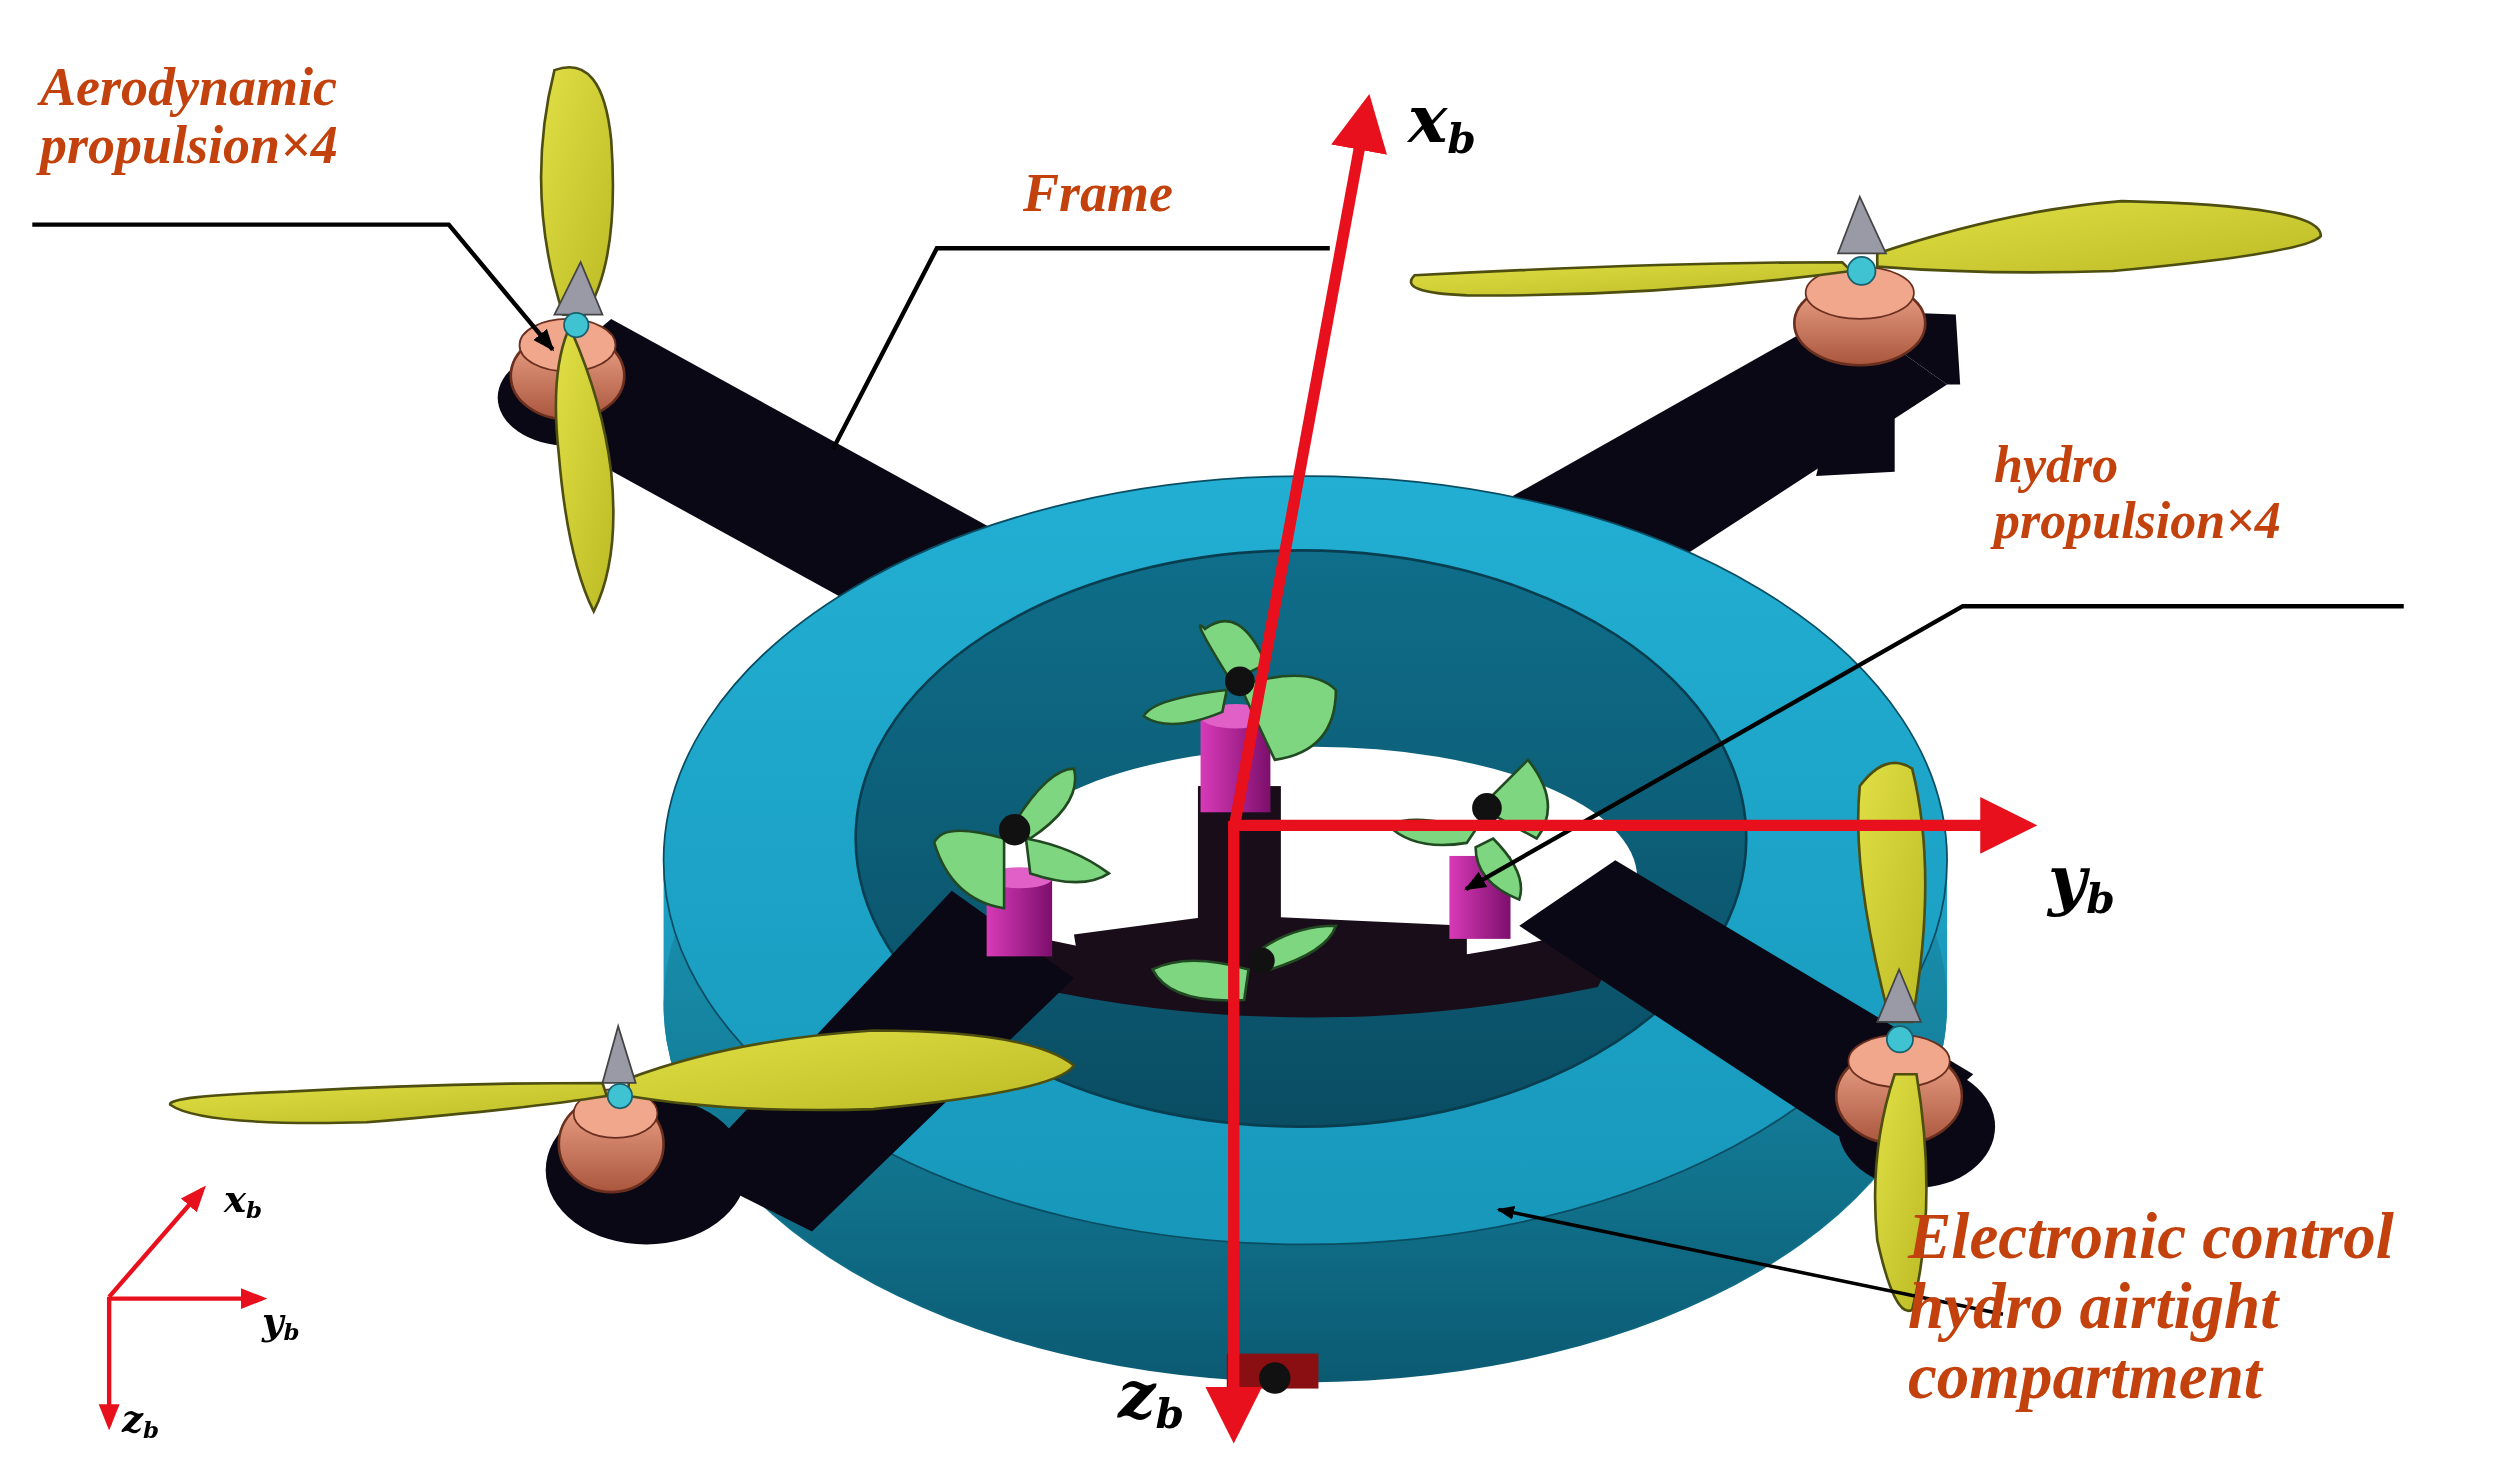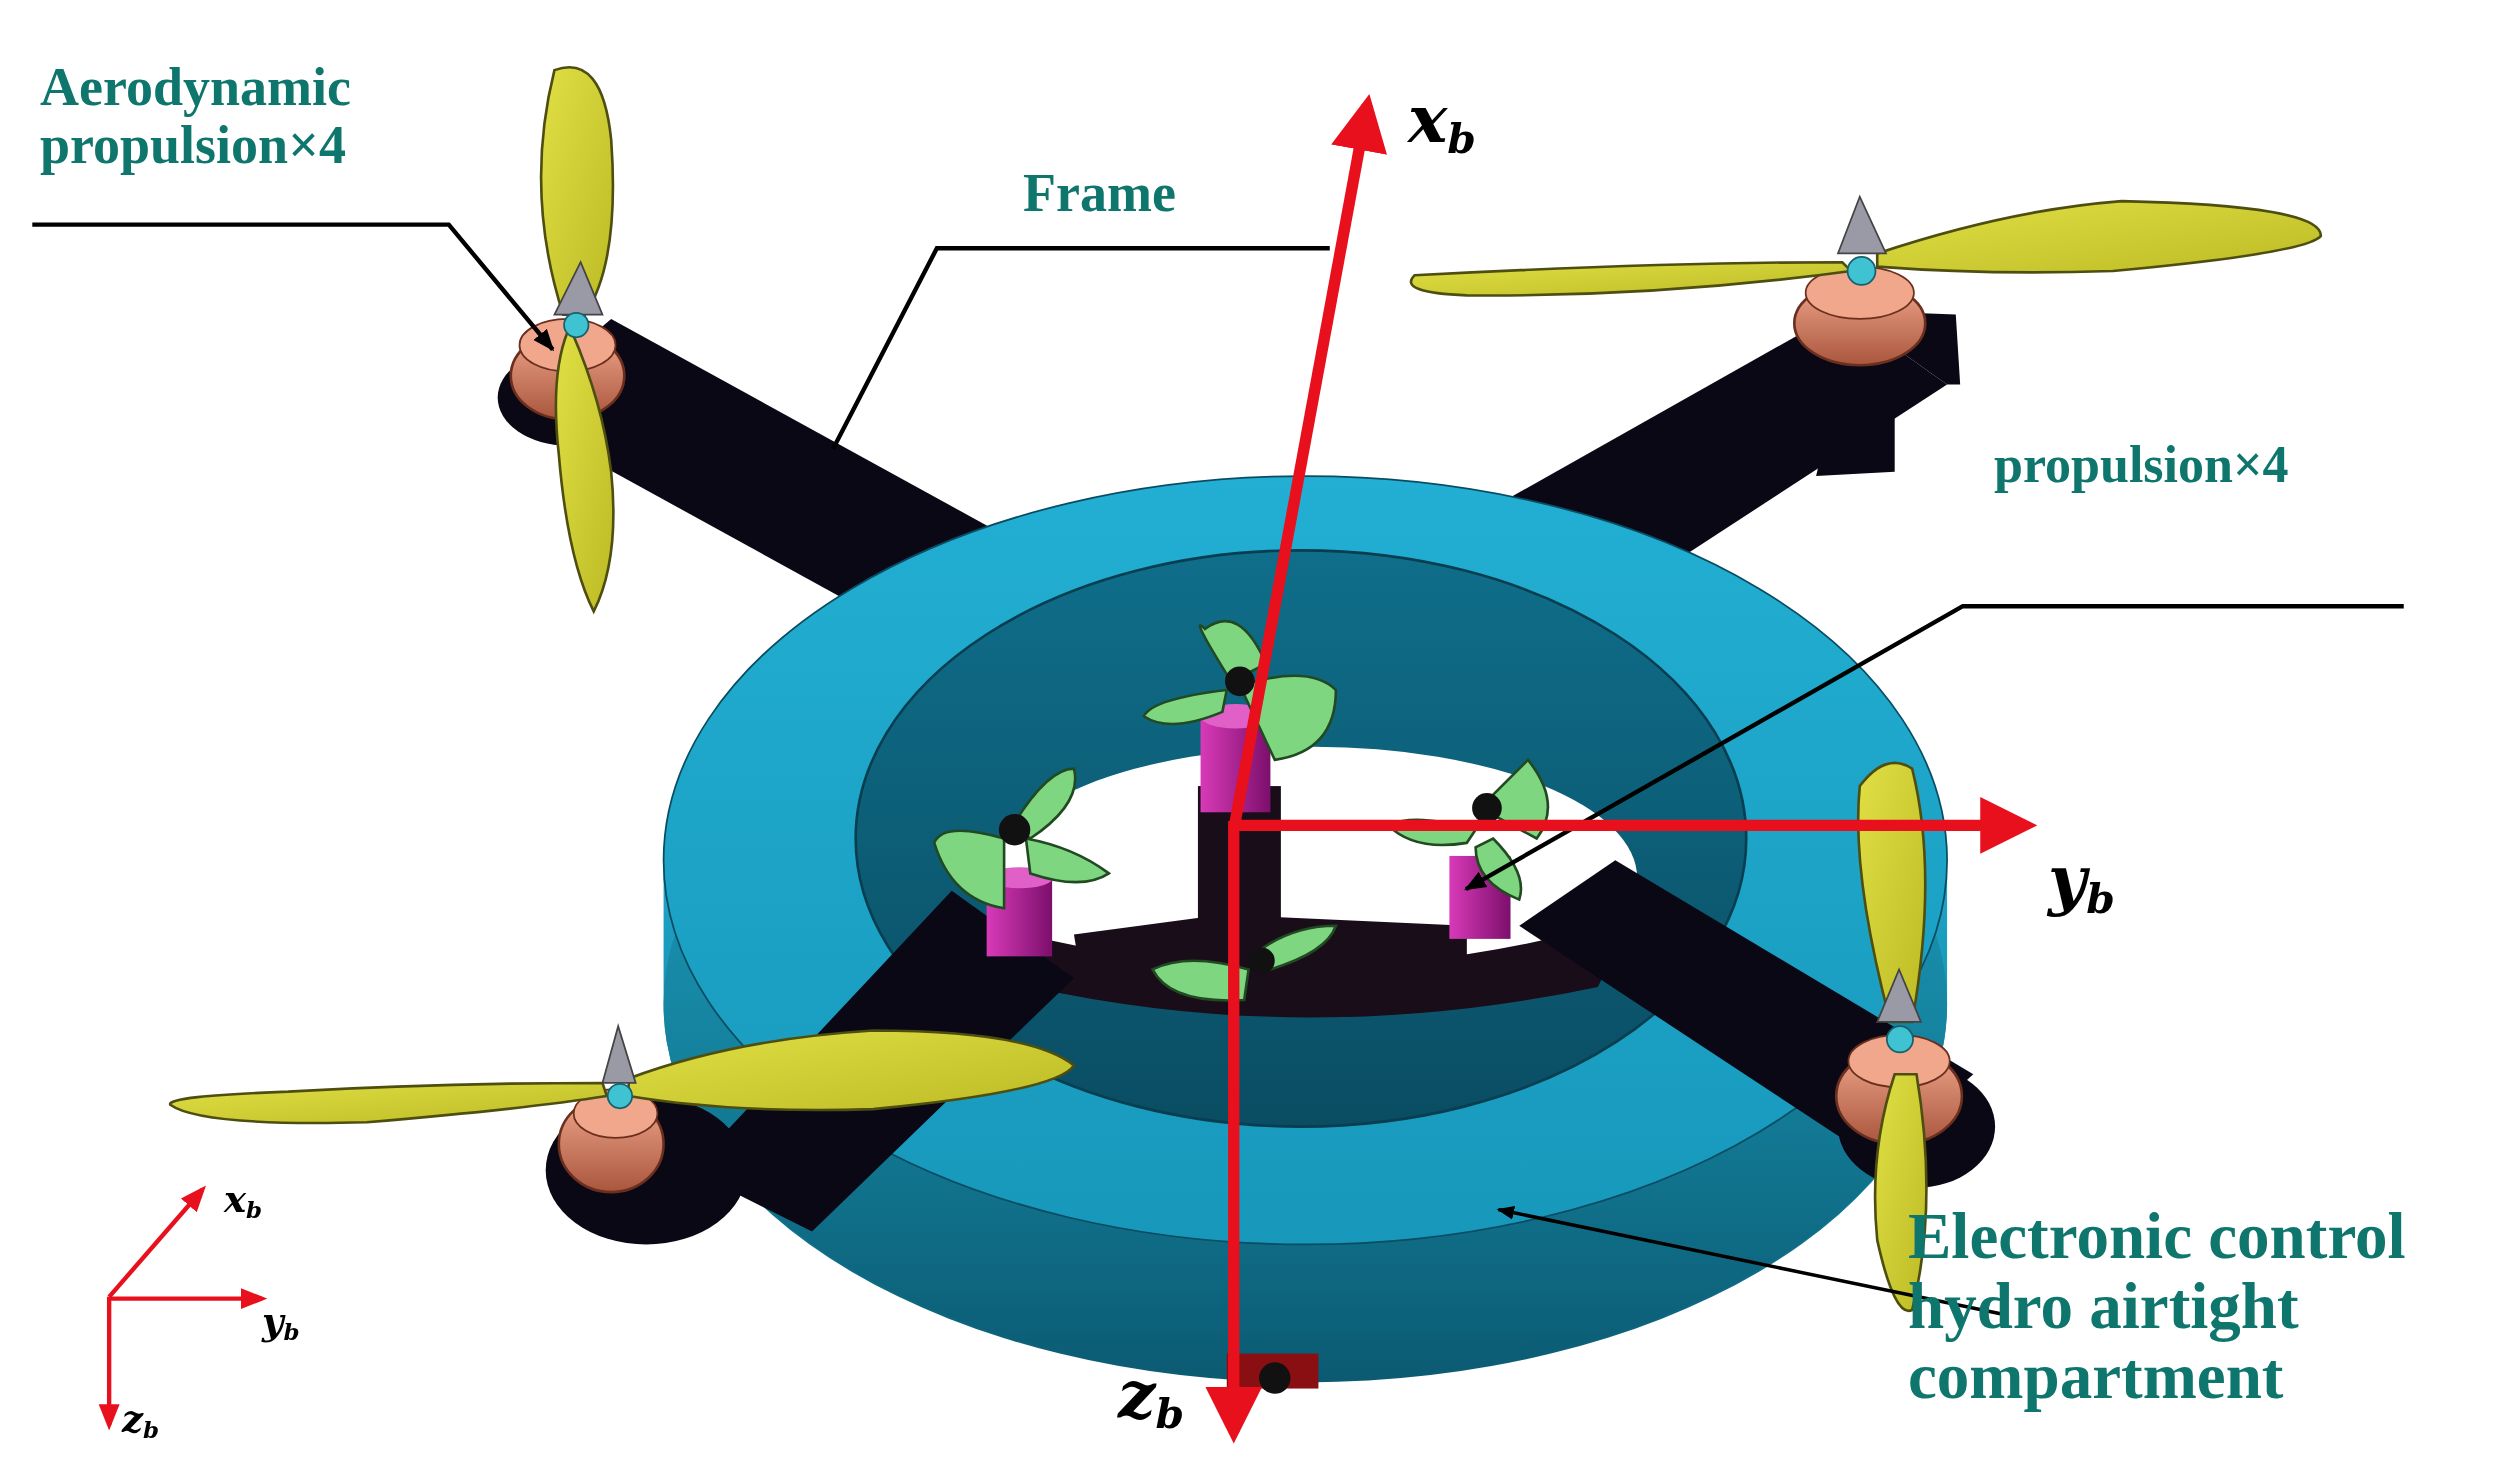--- a/index.html
+++ b/index.html
@@ -2,23 +2,24 @@
 <html style="font-size:14px"><head>
 <meta charset="utf-8">
 <style>
   html, body { margin: 0; padding: 0; background: #ffffff; }
   body { width: 2512px; height: 1477px; overflow: hidden; position: relative; }
   #canvas { position: absolute; left: 0; top: 0; width: 2512px; height: 1477px; }
   .label {
     position: absolute;
     font-family: "Liberation Serif", "DejaVu Serif", serif;
     font-weight: bold;
-    color: #0f766e;
+    color: #c2410c;
     line-height: 1.08;
     white-space: nowrap;
+    font-style: italic;
   }
   .label span { display: block; }
   .axis-label {
     position: absolute;
     font-family: "DejaVu Serif", "Liberation Serif", serif;
     font-style: italic;
     font-weight: bold;
     color: #000000;
     white-space: nowrap;
   }
@@ -212,20 +213,21 @@
 <div class="label lbl-aero">
   <span>Aerodynamic</span>
   <span>propulsion×4</span>
 </div>
 
 <div class="label lbl-frame">
   <span>Frame</span>
 </div>
 
 <div class="label lbl-hydro">
+  <span>hydro</span>
   <span>propulsion×4</span>
 </div>
 
 <div class="label lbl-ecd">
   <span>Electronic control</span>
   <span>hydro airtight</span>
   <span>compartment</span>
 </div>
 
 <div class="axis-label ax-main-x"><span>x</span><sub>b</sub></div>

